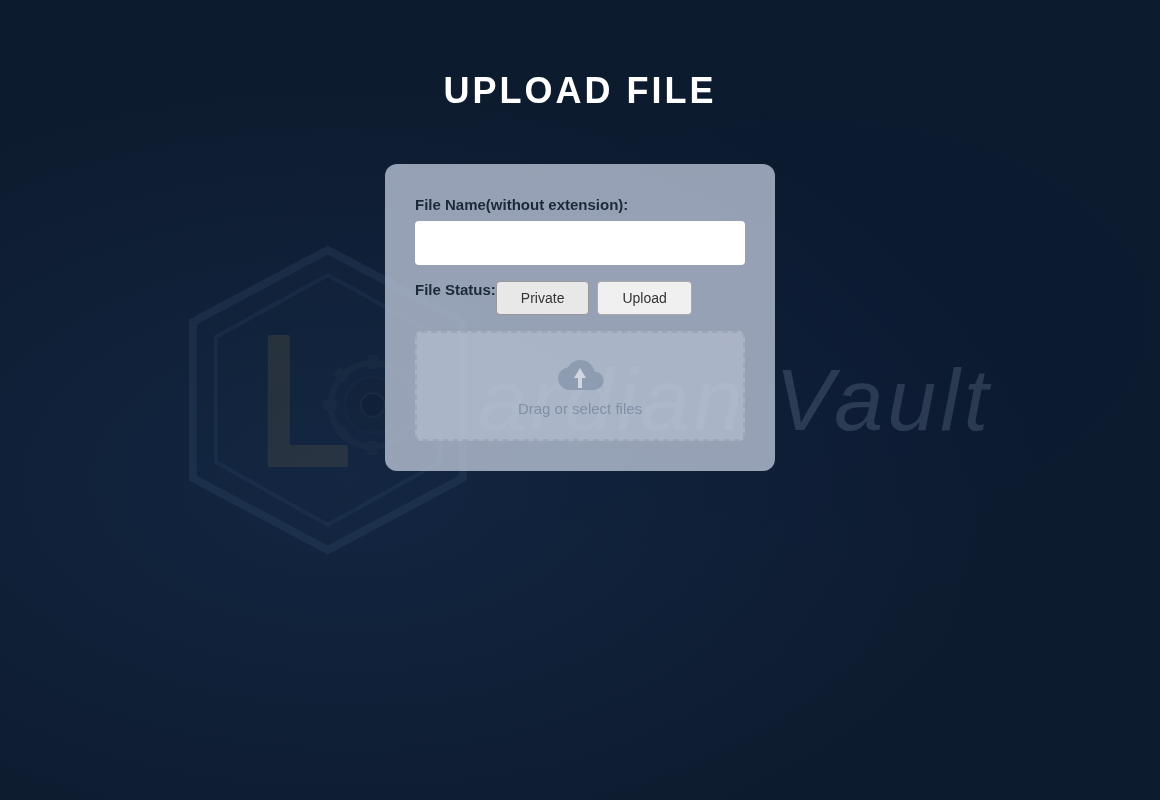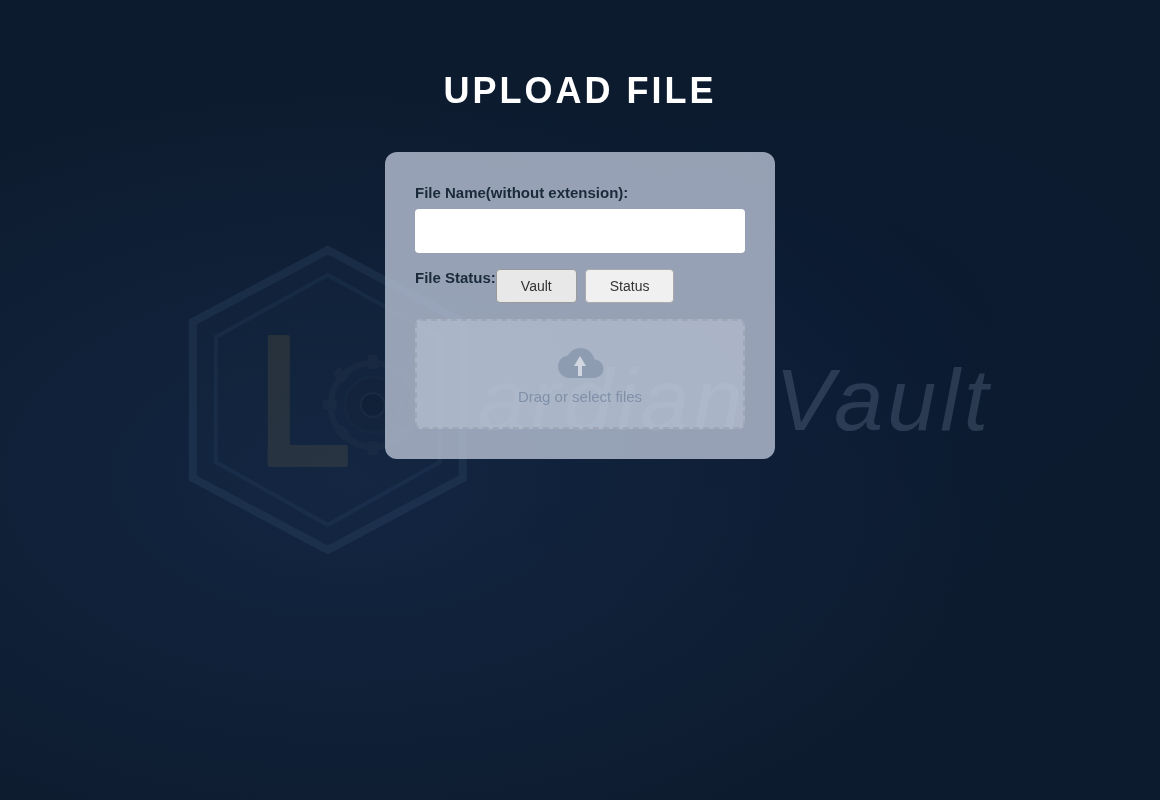--- a/index.html
+++ b/index.html
@@ -72,21 +72,21 @@
     }
 
     
     .upload-card {
       position: relative;
       z-index: 1;
       background: rgba(180, 190, 210, 0.82);
       border-radius: 12px;
       padding: 32px 30px 30px 30px;
       width: 390px;
-      margin-top: 40px;
+      margin-top: 52px;
       display: flex;
       flex-direction: column;
       gap: 16px;
     }
 
     .field-label {
       font-size: 15px;
       font-weight: 600;
       color: #1a2a3a;
       margin-bottom: 8px;
@@ -214,22 +214,22 @@
 <div class="upload-card">
 
   <div>
     <label class="field-label">File Name(without extension):</label>
     <input class="file-name-input" type="text" placeholder="" style="">
   </div>
 
   <div class="file-status-section">
     <label class="field-label">File Status:</label>
     <div class="status-buttons">
-      <button class="status-btn active">Vault</button>
-      <button class="status-btn">Status</button>
+      <button class="status-btn active">Private</button>
+      <button class="status-btn">Upload</button>
     </div>
   </div>
 
   <div class="drop-zone">
     <div class="drop-zone-content">
 
       <svg class="cloud-svg" viewBox="0 0 48 38" fill="none" xmlns="http://www.w3.org/2000/svg">
         <path d="M38.5 15.5C37.2 8.8 31.4 4 24.5 4C19 4 14.2 7 11.7 11.5C6.2 12.1 2 16.7 2 22.5C2 28.8 7.2 34 13.5 34H38C43.2 34 47.5 29.7 47.5 24.5C47.5 19.5 43.4 15.5 38.5 15.5Z" fill="#8090a8"></path>
         <polygon points="24,12 30,22 26,22 26,32 22,32 22,22 18,22" fill="white" opacity="0.8"></polygon>
       </svg>

